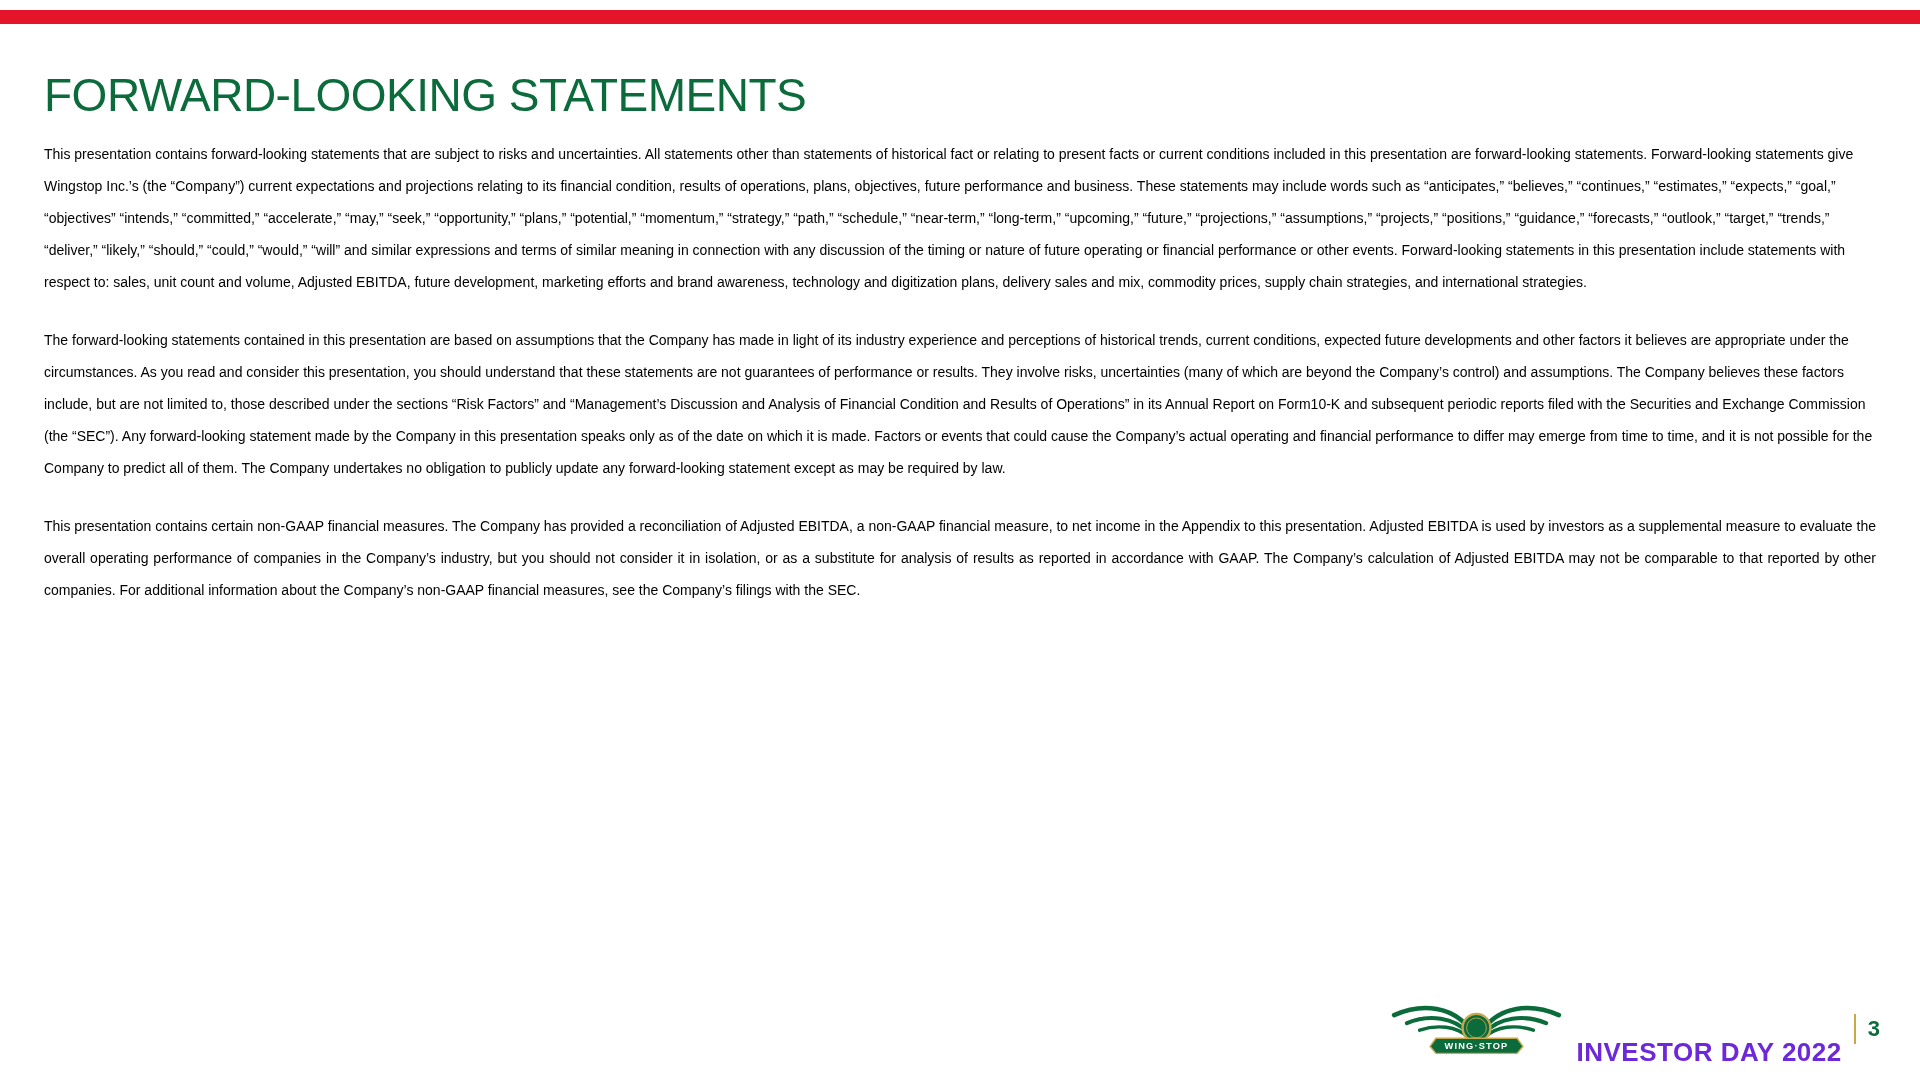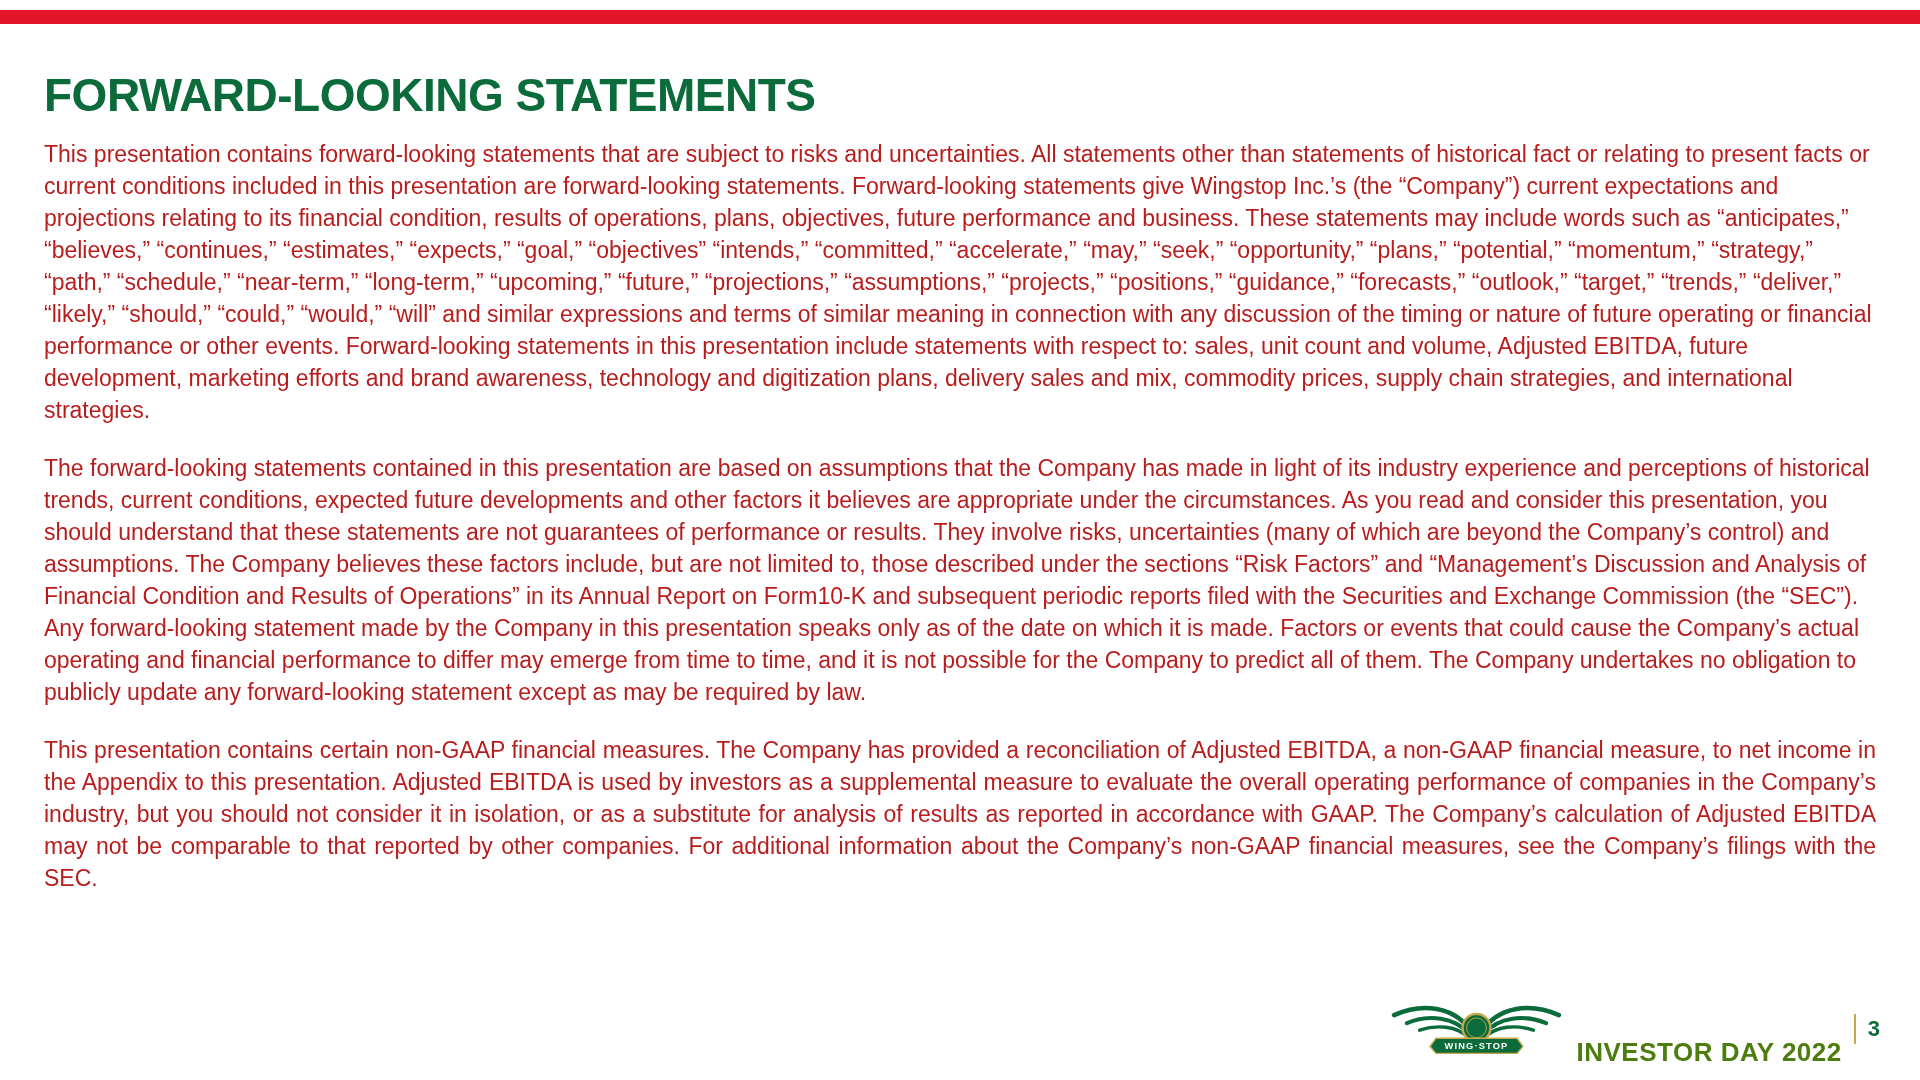--- a/index.html
+++ b/index.html
@@ -22,42 +22,42 @@
   }
   .content {
     position: absolute;
     top: 24px;
     left: 44px;
     right: 44px;
   }
   h1.section-heading {
     color: #0B6B3B;
     font-size: 46px;
-    font-weight: bold;
+    font-weight: normal;
     letter-spacing: -0.5px;
     margin: 44px 0 16px 0;
   }
   p.body-text {
-    color: #b91c1c;
-    font-size: 23px;
+    color: #000000;
+    font-size: 14px;
     line-height: 32px;
     margin: 0 0 26px 0;
   }
   p.justified { text-align: justify; }
   .footer {
     position: absolute;
     right: 40px;
     bottom: 12px;
     display: flex;
     align-items: center;
     gap: 12px;
   }
   .logo-svg { display: block; }
   .event-label {
-    color: #4d7c0f;
+    color: #6d28d9;
     font-size: 26px;
     font-weight: bold;
     letter-spacing: 0.5px;
     white-space: nowrap;
     margin-top: 48px;
   }
   .footer-divider {
     width: 2px;
     height: 30px;
     background: #C9A84C;

